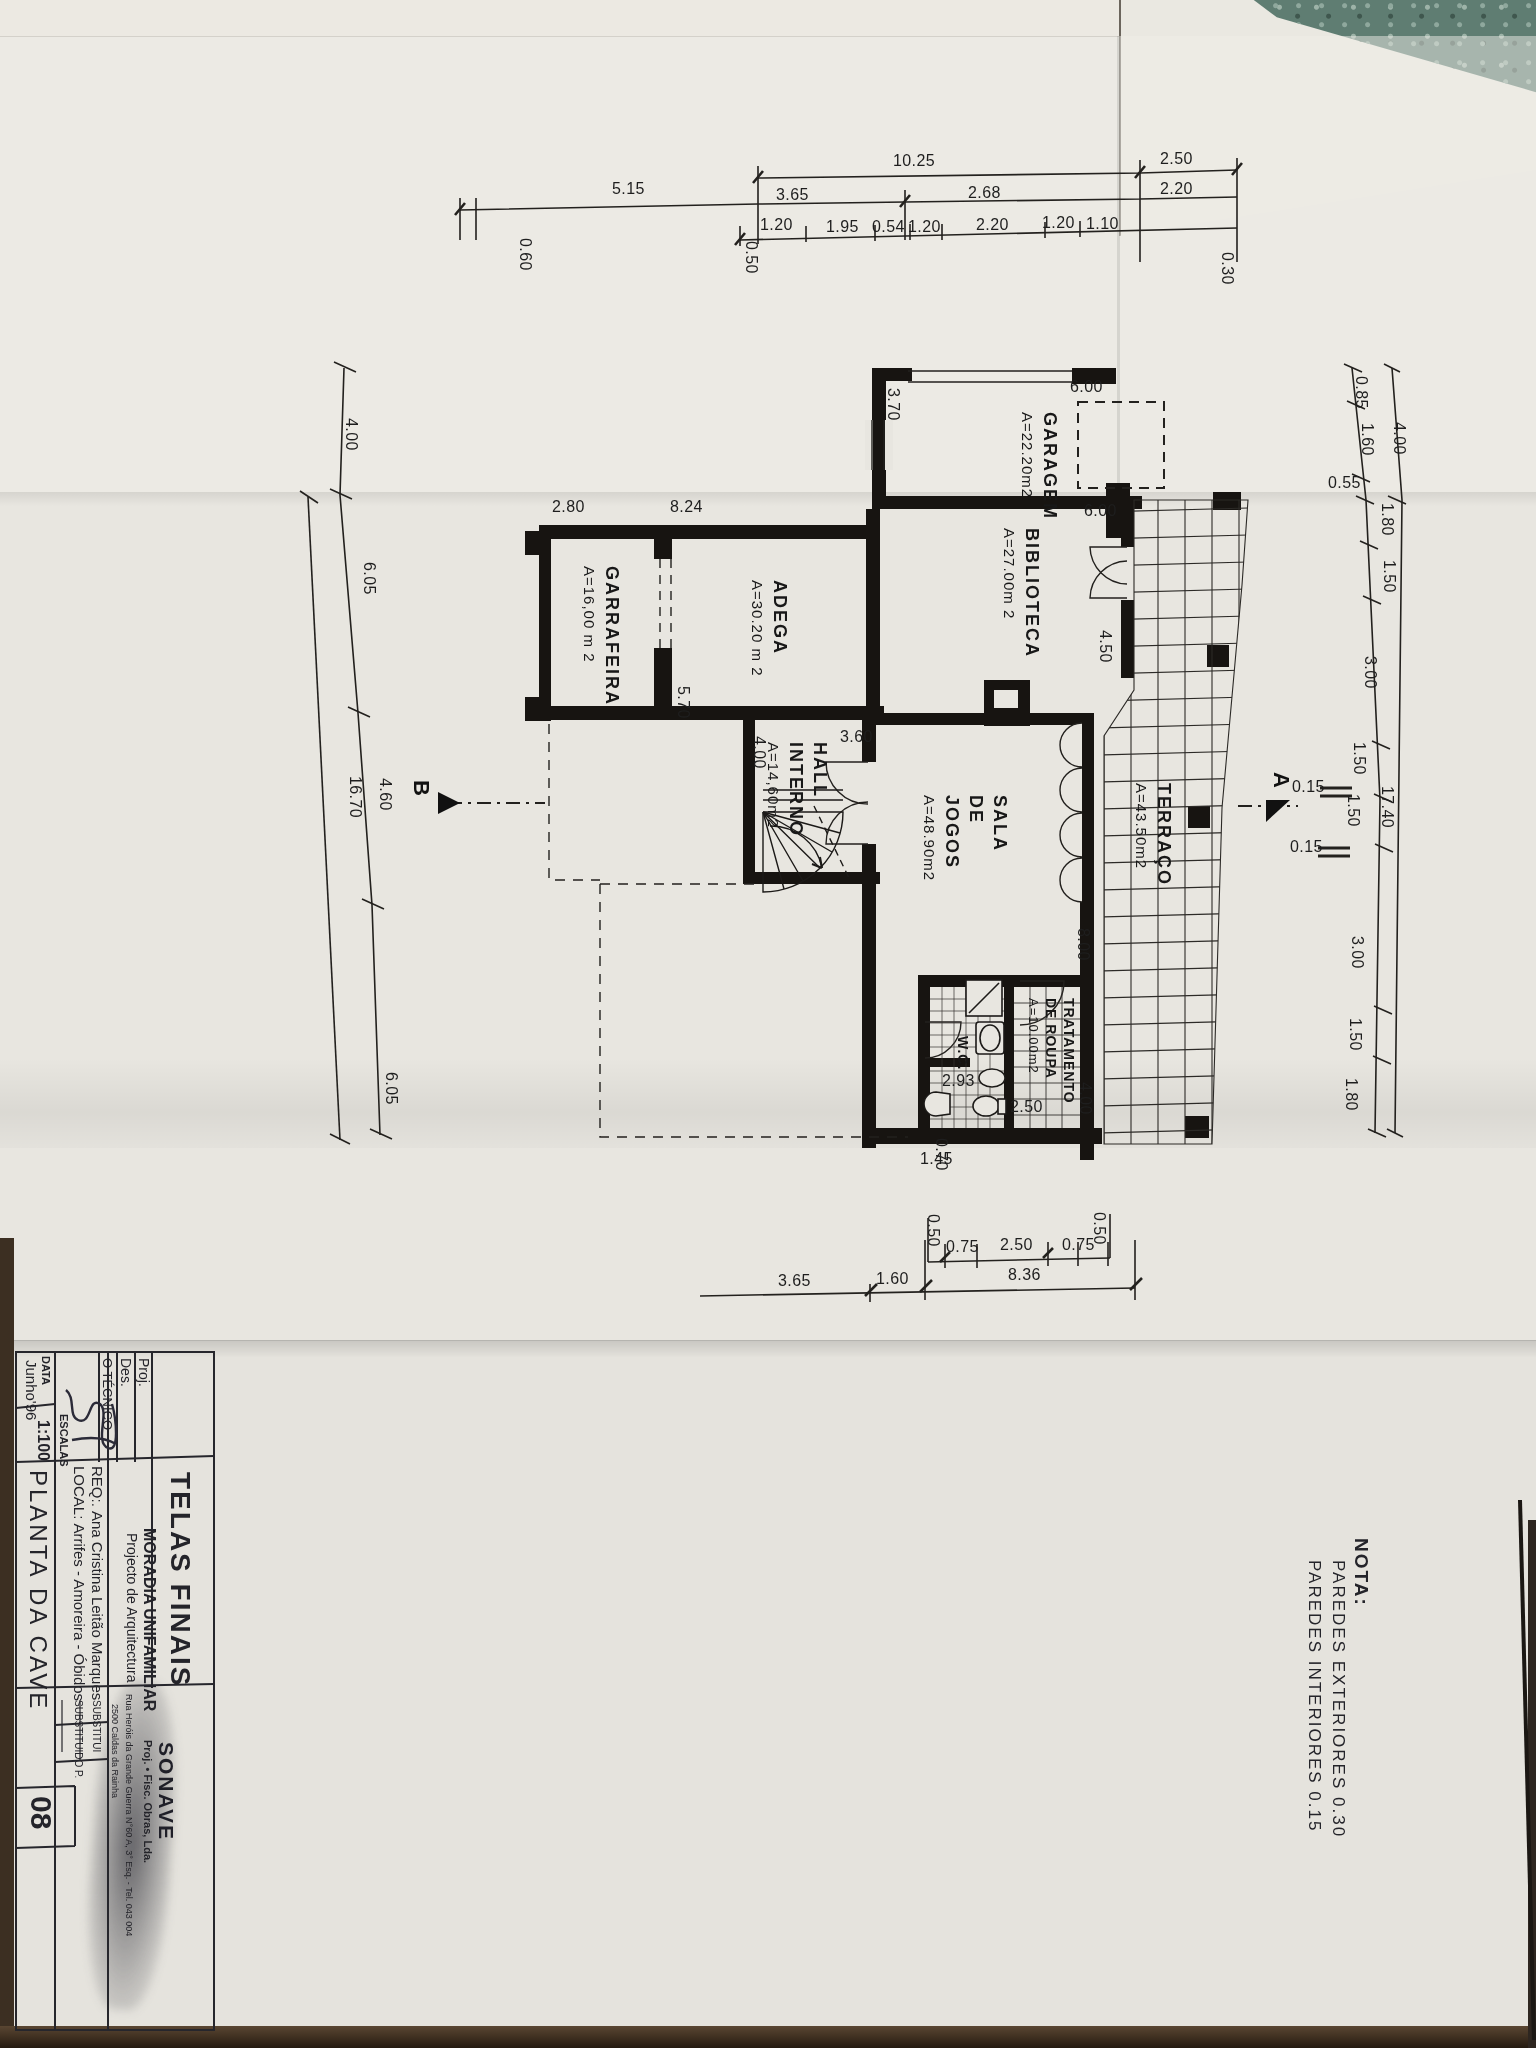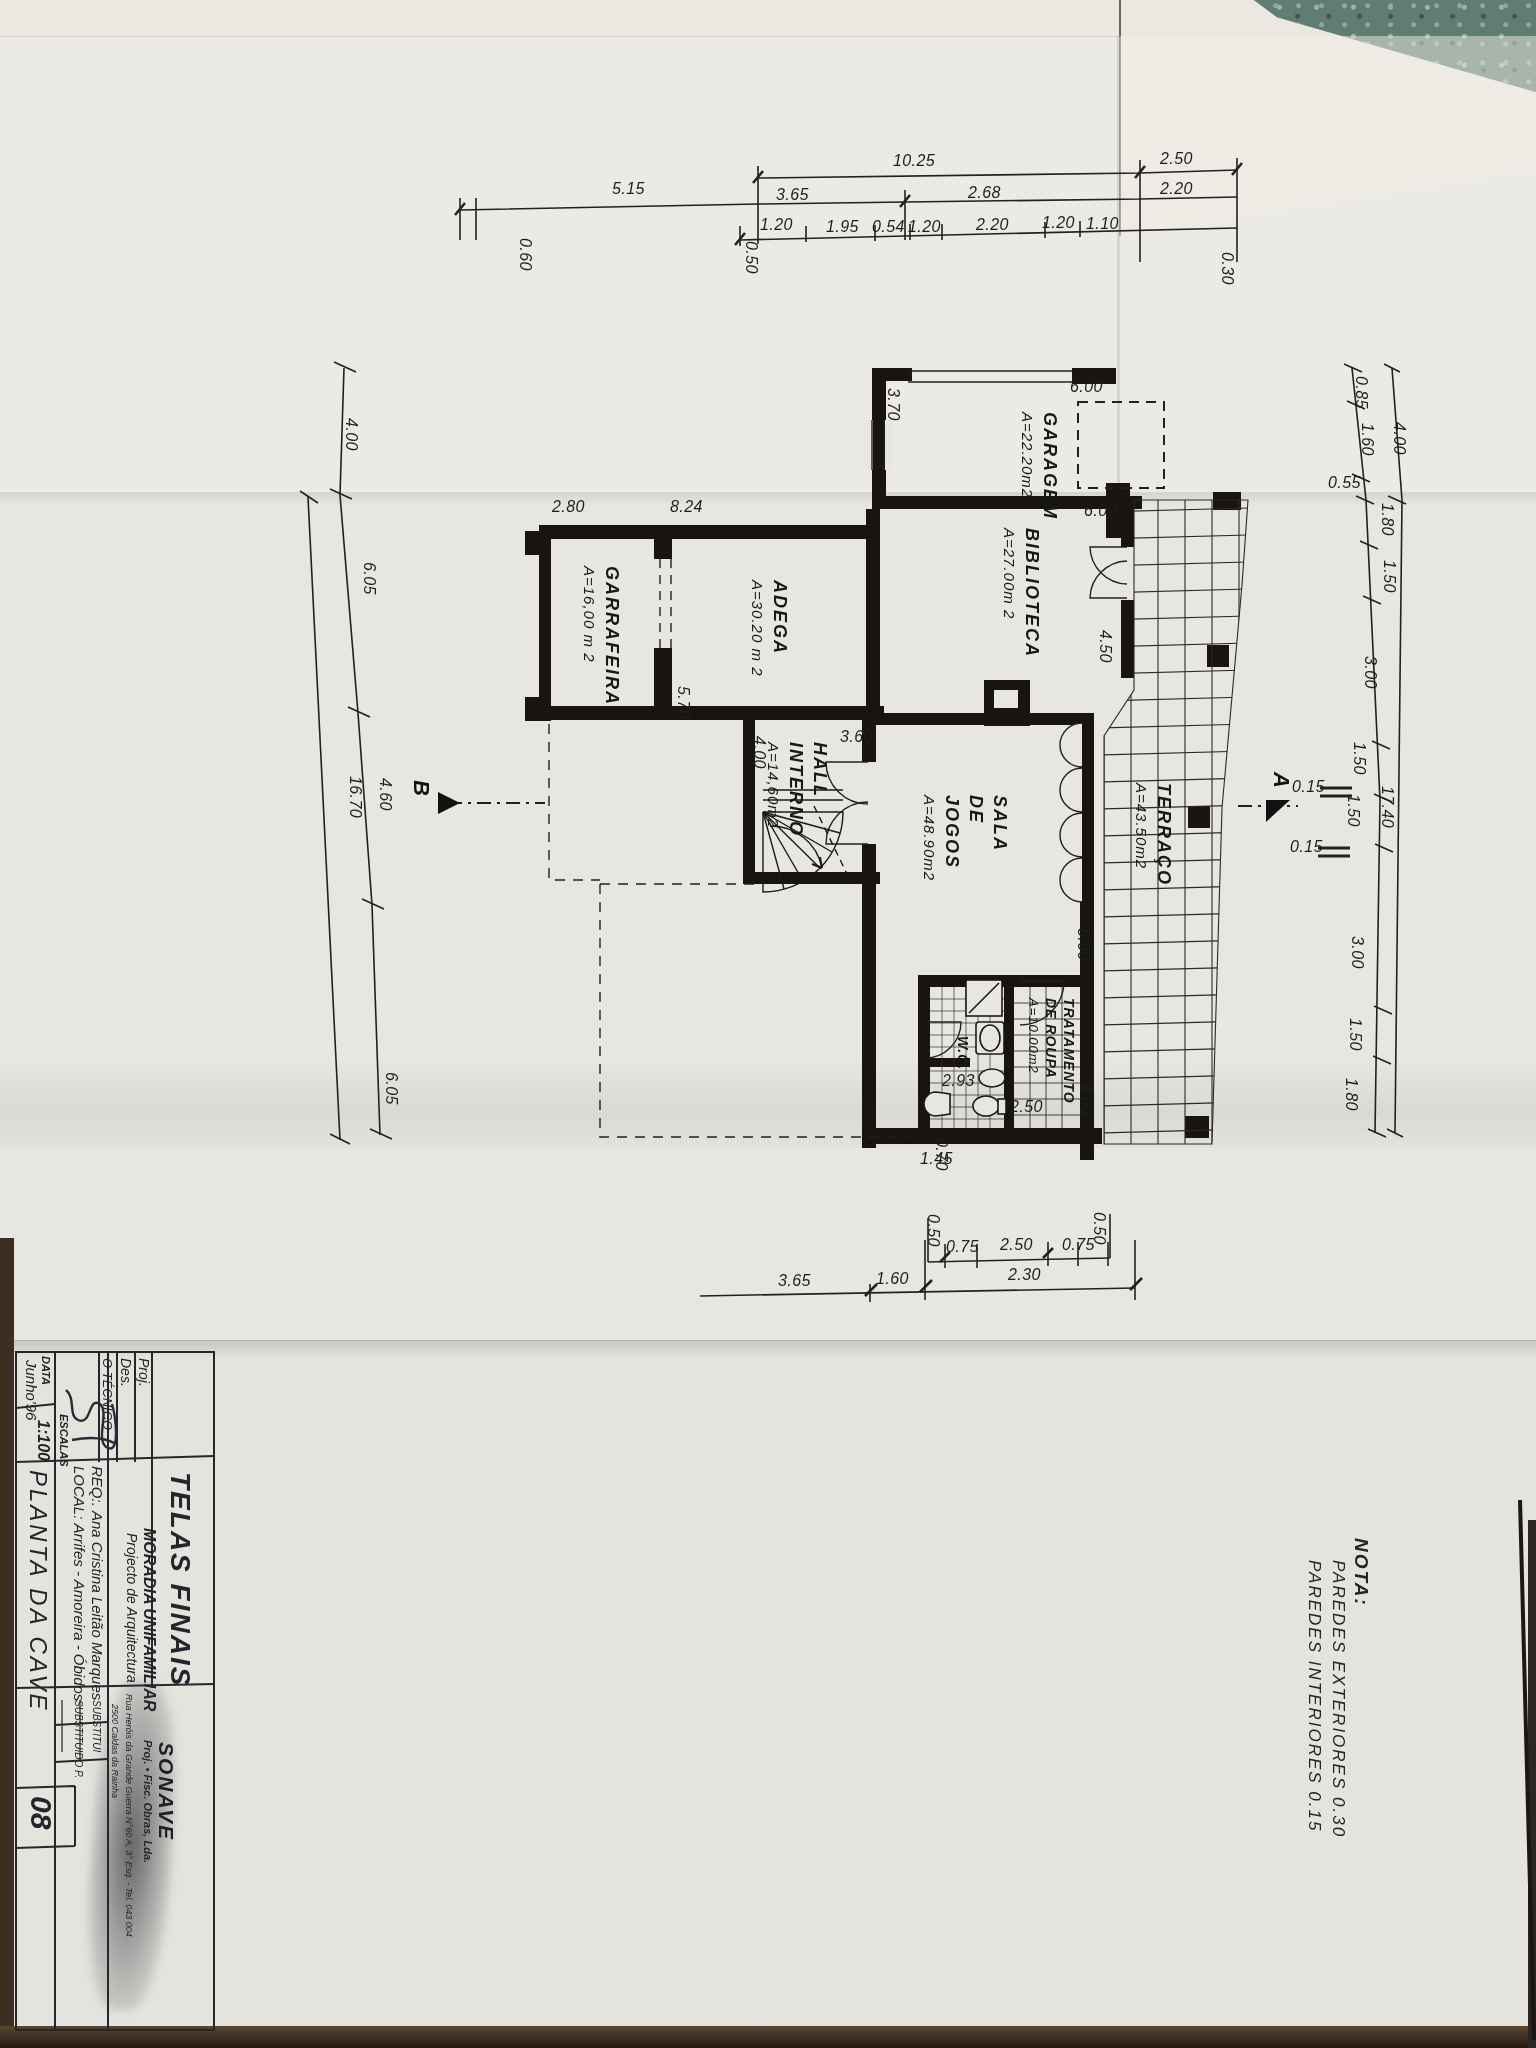--- a/index.html
+++ b/index.html
@@ -1,17 +1,17 @@
 <!DOCTYPE html>
 <html><head>
 <meta charset="utf-8">
 <style>
   html,body{margin:0;padding:0;background:#2a221a;}
   #photo{position:relative;width:1536px;height:2048px;overflow:hidden;
-         background:#e8e6e0;font-family:"Liberation Sans",sans-serif;font-style:italic;}
+         background:#e8e6e0;font-family:"Liberation Sans",sans-serif;}
   
   .band{position:absolute;left:0;width:100%;pointer-events:none;}
   .shade{position:absolute;pointer-events:none;}
   
   .d{position:absolute;font-size:16px;color:#1e1e1e;letter-spacing:.4px;white-space:nowrap;}
   .r{transform:rotate(90deg);transform-origin:top left;}
   
   .room{position:absolute;transform:rotate(90deg);transform-origin:top left;
         color:#181818;text-align:left;white-space:nowrap;}
   .room .nm{font-size:18px;font-weight:bold;letter-spacing:2px;white-space:pre-line;line-height:24px;}
@@ -250,21 +250,21 @@
 <span class="d r" style="left:1364px;top:1018px">1.50</span>
 <span class="d r" style="left:1360px;top:1078px">1.80</span>
 
 <span class="d r" style="left:942px;top:1214px">0.50</span>
 <span class="d" style="left:946px;top:1238px">0.75</span>
 <span class="d" style="left:1000px;top:1236px">2.50</span>
 <span class="d" style="left:1062px;top:1236px">0.75</span>
 <span class="d r" style="left:1108px;top:1212px">0.50</span>
 <span class="d" style="left:778px;top:1272px">3.65</span>
 <span class="d" style="left:876px;top:1270px">1.60</span>
-<span class="d" style="left:1008px;top:1266px">2.30</span>
+<span class="d" style="left:1008px;top:1266px">8.36</span>
 
 <span class="d r" style="left:902px;top:388px">3.70</span>
 <span class="d" style="left:1070px;top:378px">6.00</span>
 <span class="d" style="left:1084px;top:502px">6.00</span>
 <span class="d" style="left:552px;top:498px">2.80</span>
 <span class="d" style="left:670px;top:498px">8.24</span>
 <span class="d r" style="left:692px;top:686px">5.70</span>
 <span class="d r" style="left:1114px;top:630px">4.50</span>
 <span class="d" style="left:840px;top:728px">3.60</span>
 <span class="d r" style="left:768px;top:736px">4.00</span>

